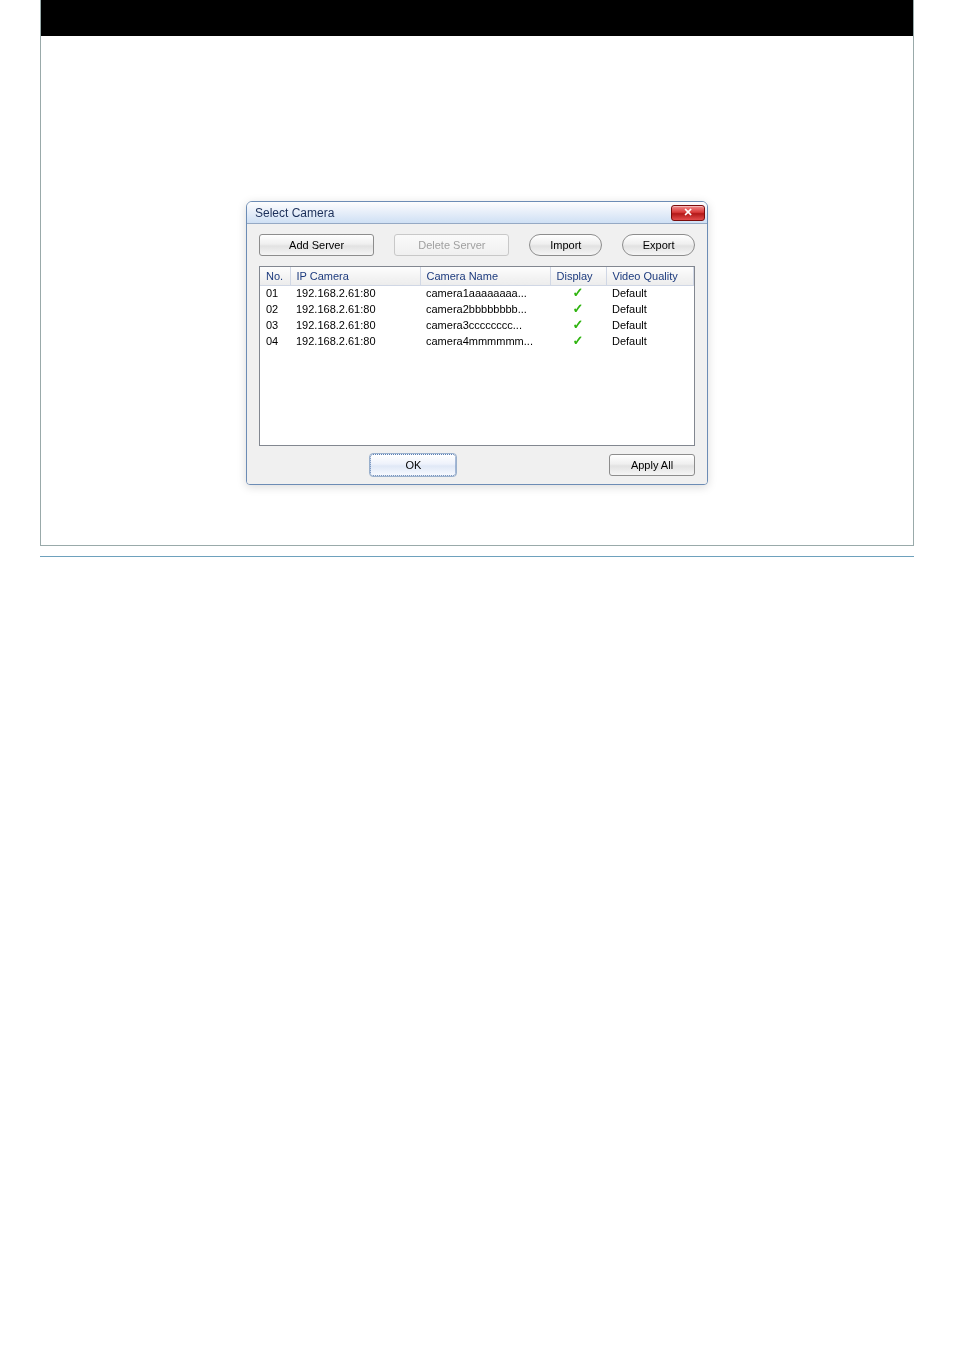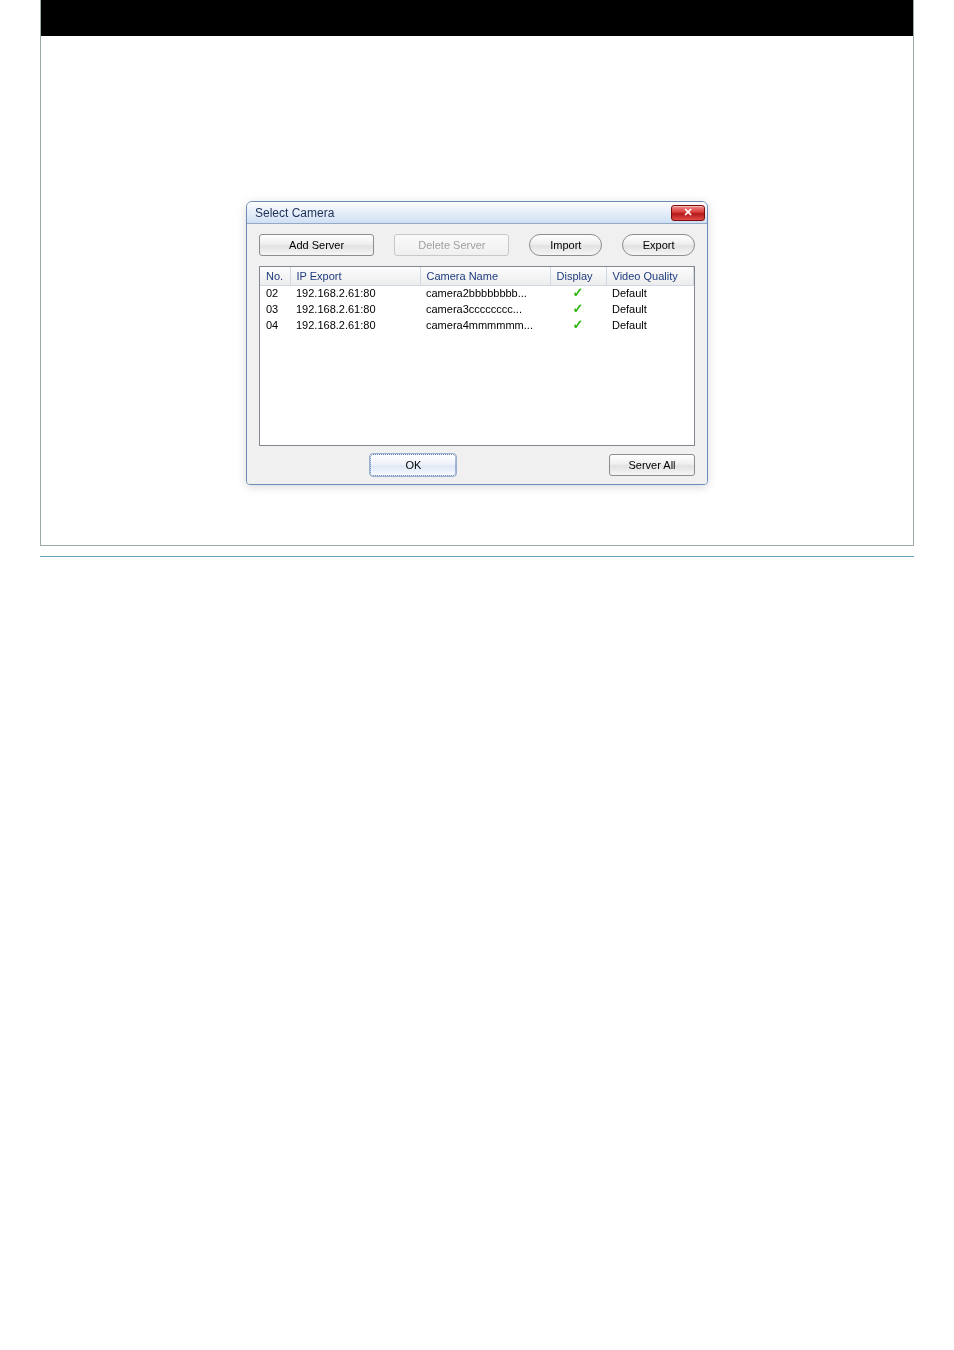--- a/index.html
+++ b/index.html
@@ -96,27 +96,34 @@
             <colgroup>
               <col class="no">
                 <col class="ip">
                 <col class="name">
                 <col class="disp">
                 <col class="vq">
             </colgroup>
             <thead>
               <tr>
                 <th>No.</th>
-                <th>IP Export</th>
+                <th>IP Camera</th>
                 <th>Camera Name</th>
                 <th>Display</th>
                 <th>Video Quality</th>
               </tr>
             </thead>
             <tbody id="rows">
+                <tr>
+                  <td>01</td>
+                  <td>192.168.2.61:80</td>
+                  <td>camera1aaaaaaaa...</td>
+                  <td class="col-disp"><span class="check">✓</span></td>
+                  <td>Default</td>
+                </tr>
                 <tr>
                   <td>02</td>
                   <td>192.168.2.61:80</td>
                   <td>camera2bbbbbbbb...</td>
                   <td class="col-disp"><span class="check">✓</span></td>
                   <td>Default</td>
                 </tr>
                 <tr>
                   <td>03</td>
                   <td>192.168.2.61:80</td>
@@ -132,19 +139,19 @@
                   <td>Default</td>
                 </tr>
               </tbody>
           </table>
         </div>
 
         <div class="footer-row">
           <div class="spacer-left"></div>
           <div class="btn ok">OK</div>
           <div class="spacer-mid"></div>
-          <div class="btn applyall">Server All</div>
+          <div class="btn applyall">Apply All</div>
         </div>
       </div>
     </div>
   </div>
 </div>
 <div class="hr-line"></div>
 
 </body></html>

